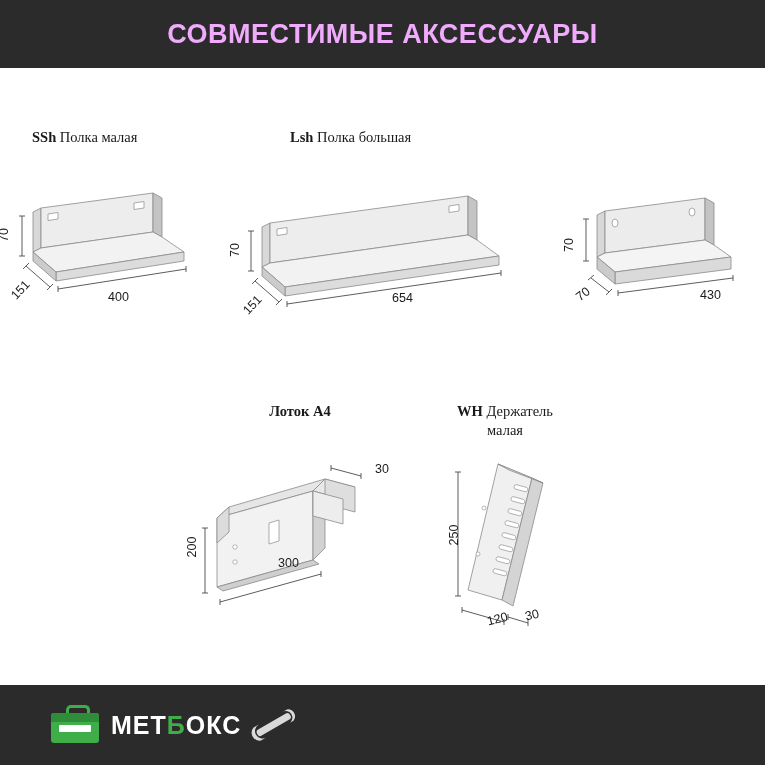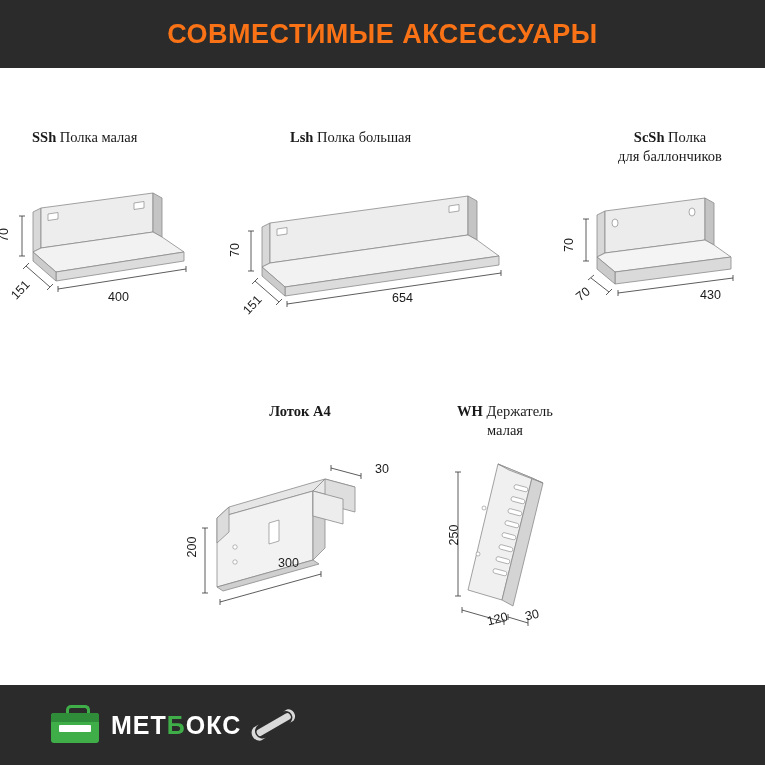--- a/index.html
+++ b/index.html
@@ -25,21 +25,21 @@
     left: 0;
     top: 0;
     width: 765px;
     height: 68px;
     background: #2b2b2b;
     display: flex;
     align-items: center;
     justify-content: center;
   }
   .header-title {
-    color: #f97316;
+    color: #f0abfc;
     font-size: 27px;
     font-weight: bold;
     letter-spacing: 0.5px;
     text-transform: uppercase;
     text-align: center;
     font-family: "Liberation Sans", sans-serif;
   }
   
   .footer {
     position: absolute;
@@ -213,27 +213,20 @@
       <line x1="36" y1="115" x2="42" y2="109" stroke="#333" stroke-width="0.8"></line>
       <line x1="47" y1="114" x2="261" y2="83" stroke="#333" stroke-width="0.8"></line>
       <line x1="47" y1="111" x2="47" y2="117" stroke="#333" stroke-width="0.8"></line>
       <line x1="261" y1="80" x2="261" y2="86" stroke="#333" stroke-width="0.8"></line>
     </svg>
   </div>
   <div class="dim rot" style="left:228px; top:243px; transform:rotate(-90deg);">70</div>
   <div class="dim rot" style="left:242px; top:298px; transform:rotate(-47deg);">151</div>
   <div class="dim" style="left:392px; top:291px;">654</div>
 
-  <div class="product" style="left:580px; top:128px; width:180px;">
-    <div class="caption center">
-      <b>ScSh</b>
-      <span>Полка</span><br>
-      <span>для баллончиков</span>
-    </div>
-  </div>
   <div class="art" style="left:575px; top:190px; width:185px; height:130px;">
     <svg width="185" height="130" viewBox="0 0 185 130">
 
       <polygon points="22,25 30,21 30,63 22,67" fill="#d8d8d8" stroke="#8a8a8a" stroke-width="0.8"></polygon>
       <polygon points="30,21 130,8 130,50 30,63" fill="#ececec" stroke="#8a8a8a" stroke-width="0.8"></polygon>
       <polygon points="130,8 139,13 139,55 130,50" fill="#c4c4c4" stroke="#8a8a8a" stroke-width="0.8"></polygon>
 
       <polygon points="22,67 30,63 130,50 139,55 156,67 40,82" fill="#f4f4f4" stroke="#8a8a8a" stroke-width="0.8"></polygon>
 
       <polygon points="40,82 156,67 156,79 40,94" fill="#dadada" stroke="#8a8a8a" stroke-width="0.8"></polygon>

